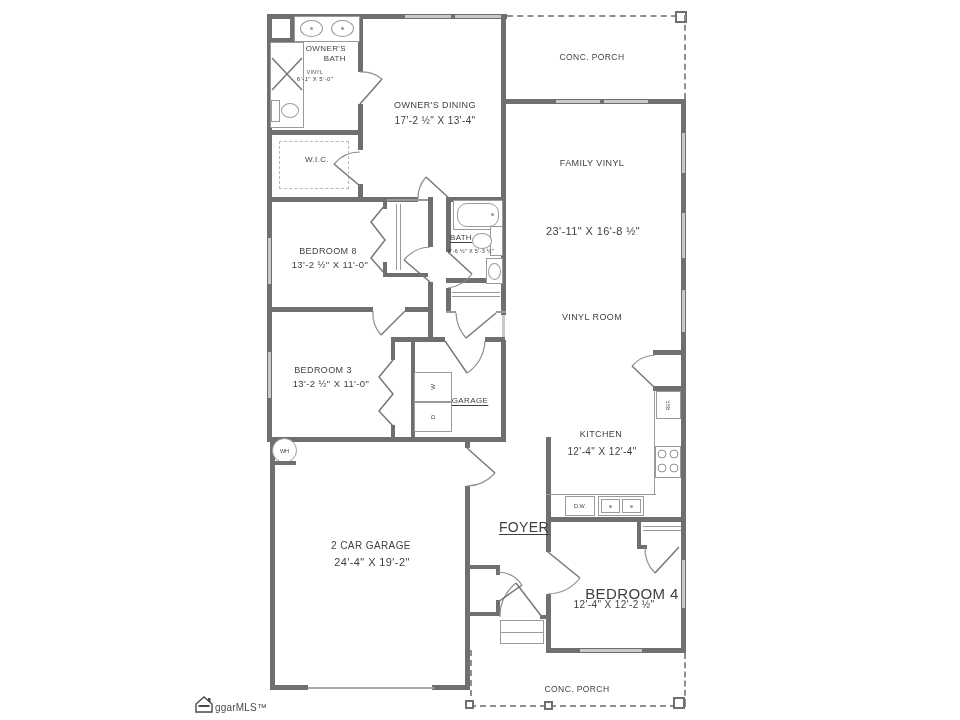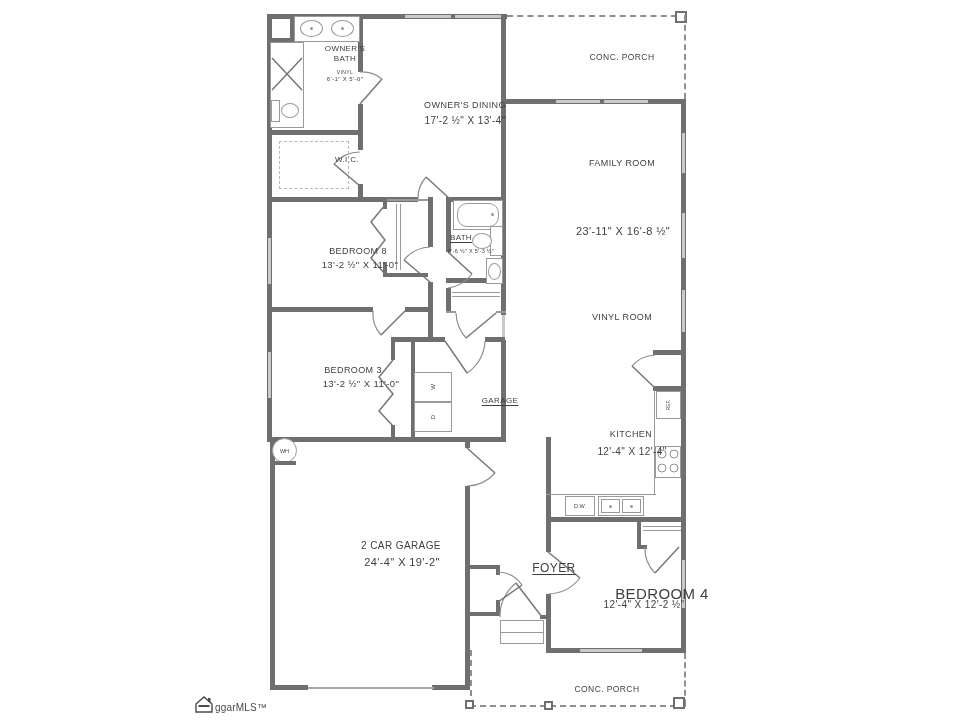--- a/index.html
+++ b/index.html
@@ -8,22 +8,22 @@
   .w{position:absolute;background:#6f6f6f;}
   .tl{position:absolute;background:#9a9a9a;}
   .t{position:absolute;border:1px solid #9a9a9a;background:#fff;box-sizing:border-box;}
   .win{position:absolute;background:#c9c9c9;}
   .dash-h{position:absolute;border-top:2px dashed #8f8f8f;}
   .dash-v{position:absolute;border-left:2px dashed #8f8f8f;}
   .post{position:absolute;border:2px solid #6f6f6f;background:#fff;box-sizing:border-box;}
   .oval{position:absolute;border:1px solid #9a9a9a;border-radius:50%;background:#fff;box-sizing:border-box;}
   .dot{position:absolute;width:3px;height:3px;border-radius:50%;background:#9a9a9a;}
   .wicdash{position:absolute;border:1px dashed #b9b9b9;box-sizing:border-box;}
-  .lbl{position:absolute;color:#3f3f3f;text-align:center;transform:translateX(-50%);
-       letter-spacing:.4px;line-height:1.3;white-space:nowrap;font-weight:500;margin-left:30px;}
+  .lbl{position:absolute;color:#3f3f3f;text-align:right;transform:translateX(-50%);
+       letter-spacing:.4px;line-height:1.3;white-space:nowrap;font-weight:500;}
   .lbl-l{position:absolute;color:#3f3f3f;text-align:left;letter-spacing:.3px;
        line-height:1.2;white-space:nowrap;font-weight:500;}
   .wrap{white-space:normal;}
   .ul{text-decoration:underline;text-underline-offset:2px;}
   .boxlbl{display:flex;align-items:center;justify-content:center;color:#3f3f3f;}
   .rot{transform:rotate(-90deg);}
   svg.overlay{position:absolute;left:0;top:0;pointer-events:none;}
   .wm{position:absolute;left:194px;top:695px;display:flex;align-items:flex-end;gap:1px;color:#4a4a4a;}
 </style>
 </head>
@@ -224,21 +224,21 @@
 
   <div class="lbl wrap" style="left:315px;top:44px;width:62px;font-size:8px">OWNER'S BATH</div>
   <div class="lbl" style="left:315px;top:69px;font-size:5px">VINYL</div>
   <div class="lbl" style="left:315px;top:76px;font-size:6px">6'-1" X 5'-0"</div>
 
   <div class="lbl" style="left:435px;top:100px;font-size:9px">OWNER'S DINING</div>
   <div class="lbl" style="left:435px;top:114px;font-size:10px">17'-2 ½" X 13'-4"</div>
 
   <div class="lbl" style="left:592px;top:52px;font-size:8.5px">CONC. PORCH</div>
 
-  <div class="lbl" style="left:592px;top:158px;font-size:9px">FAMILY ROOM</div>
+  <div class="lbl" style="left:592px;top:158px;font-size:9px">FAMILY VINYL</div>
   <div class="lbl" style="left:593px;top:224px;font-size:11px">23'-11" X 16'-8 ½"</div>
 
   <div class="lbl" style="left:317px;top:155px;font-size:8px">W.I.C.</div>
 
   <div class="lbl" style="left:328px;top:246px;font-size:9px">BEDROOM 8</div>
   <div class="lbl" style="left:330px;top:259px;font-size:9.5px">13'-2 ½" X 11'-0"</div>
 
   <div class="lbl-l ul" style="left:450px;top:233px;font-size:8px">BATH</div>
   <div class="lbl-l" style="left:448px;top:248px;font-size:5.5px">8'-6 ½" X 5'-3 ½"</div>
 
@@ -248,21 +248,21 @@
   <div class="lbl" style="left:331px;top:378px;font-size:9.5px">13'-2 ½" X 11'-0"</div>
 
   <div class="lbl ul" style="left:470px;top:396px;font-size:8px">GARAGE</div>
 
   <div class="lbl" style="left:601px;top:429px;font-size:9px">KITCHEN</div>
   <div class="lbl" style="left:602px;top:445px;font-size:10px">12'-4" X 12'-4"</div>
 
   <div class="lbl" style="left:371px;top:539px;font-size:10px">2 CAR GARAGE</div>
   <div class="lbl" style="left:372px;top:555px;font-size:11px">24'-4" X 19'-2"</div>
 
-  <div class="lbl ul" style="left:524px;top:561px;font-size:12px">FOYER</div>
+  <div class="lbl ul" style="left:524px;top:518px;font-size:14px">FOYER</div>
 
   <div class="lbl" style="left:632px;top:584px;font-size:15px">BEDROOM 4</div>
   <div class="lbl" style="left:614px;top:598px;font-size:10px">12'-4" X 12'-2 ½"</div>
 
   <div class="lbl" style="left:577px;top:684px;font-size:8.5px">CONC. PORCH</div>
 
   <div class="wm">
     <svg width="20" height="18" viewBox="0 0 20 18">
       <path d="M2 17 L2 9 L10 2 L18 9 L18 17 Z" fill="none" stroke="#4a4a4a" stroke-width="1.4"></path>
       <rect x="14" y="3" width="2.5" height="4" fill="#4a4a4a"></rect>

